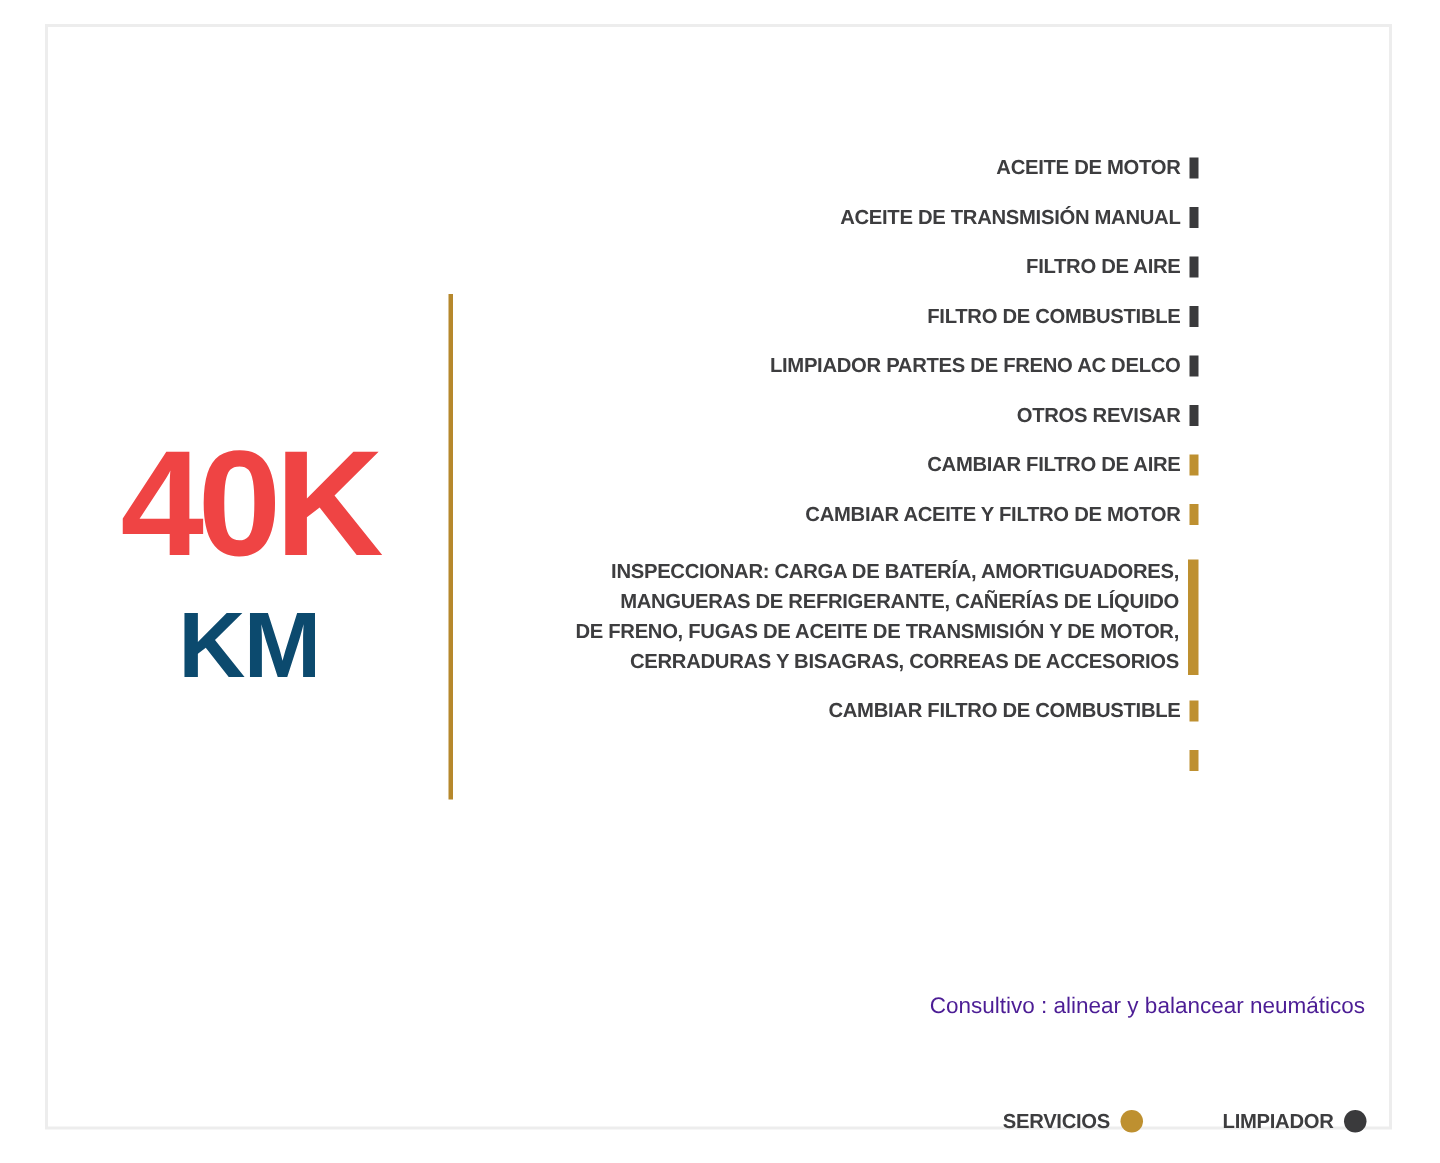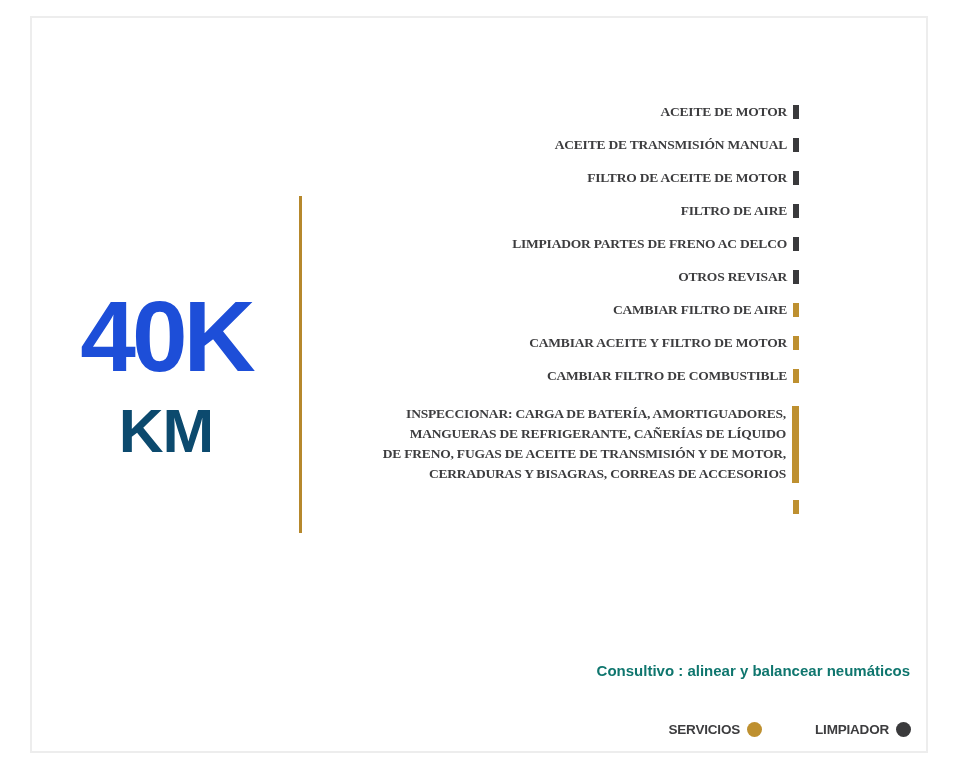--- a/index.html
+++ b/index.html
@@ -53,21 +53,20 @@
     top: 178px;
     width: 3px;
     height: 337px;
   }
 
   
   .items {
     position: absolute;
     top: 77px;
     right: 127px;
-    font-family: Liberation Serif, serif;
   }
   .row {
     display: flex;
     align-items: center;
     justify-content: flex-end;
     height: 33px;
   }
   .item-label {
     font-size: 13.5px;
     font-weight: 700;
@@ -97,29 +96,29 @@
   .row.multiline + .row {
     margin-top: 6px;
   }
 
   
   .note {
     position: absolute;
     top: 644px;
     right: 16px;
     font-size: 15px;
-    font-weight: 700;
-    color: #0f766e;
+    font-weight: 400;
+    color: #4c1d95;
     white-space: nowrap;
   }
 
   
   .legend-item {
     position: absolute;
-    top: 704px;
+    top: 722px;
     display: flex;
     align-items: center;
     gap: 7px;
   }
   .legend-item.servicios { right: 164px; }
   .legend-item.repuestos { right: 15px; }
   .legend-label {
     font-size: 13.5px;
     font-weight: 700;
     letter-spacing: -0.2px;
@@ -133,65 +132,65 @@
     flex: none;
   }
 </style>
 </head>
 <body>
 
 <div class="page">
   <div class="card">
 
     <div class="milestone">
-      <div class="milestone-value" style="color: #1d4ed8;">40K</div>
+      <div class="milestone-value" style="color: #ef4444;">40K</div>
       <div class="milestone-unit" style="color: #0c4a6e;">KM</div>
     </div>
 
     <div class="divider" style="background: rgb(182, 136, 44);"></div>
 
     <div class="items" id="items">
         <div class="row">
           <span class="item-label">ACEITE DE MOTOR</span>
           <span class="marker" style="background: rgb(58, 58, 60);"></span>
         </div>
         <div class="row">
           <span class="item-label">ACEITE DE TRANSMISIÓN MANUAL</span>
           <span class="marker" style="background: rgb(58, 58, 60);"></span>
         </div>
         <div class="row">
-          <span class="item-label">FILTRO DE ACEITE DE MOTOR</span>
-          <span class="marker" style="background: rgb(58, 58, 60);"></span>
-        </div>
-        <div class="row">
           <span class="item-label">FILTRO DE AIRE</span>
           <span class="marker" style="background: rgb(58, 58, 60);"></span>
         </div>
         <div class="row">
+          <span class="item-label">FILTRO DE COMBUSTIBLE</span>
+          <span class="marker" style="background: rgb(58, 58, 60);"></span>
+        </div>
+        <div class="row">
           <span class="item-label">LIMPIADOR PARTES DE FRENO AC DELCO</span>
           <span class="marker" style="background: rgb(58, 58, 60);"></span>
         </div>
         <div class="row">
           <span class="item-label">OTROS REVISAR</span>
           <span class="marker" style="background: rgb(58, 58, 60);"></span>
         </div>
         <div class="row">
           <span class="item-label">CAMBIAR FILTRO DE AIRE</span>
           <span class="marker" style="background: rgb(190, 144, 48);"></span>
         </div>
         <div class="row">
           <span class="item-label">CAMBIAR ACEITE Y FILTRO DE MOTOR</span>
-          <span class="marker" style="background: rgb(190, 144, 48);"></span>
-        </div>
-        <div class="row">
-          <span class="item-label">CAMBIAR FILTRO DE COMBUSTIBLE</span>
           <span class="marker" style="background: rgb(190, 144, 48);"></span>
         </div>
         <div class="row multiline">
           <span class="item-label"><span>INSPECCIONAR: CARGA DE BATERÍA, AMORTIGUADORES,</span><br><span>MANGUERAS DE REFRIGERANTE, CAÑERÍAS DE LÍQUIDO</span><br><span>DE FRENO, FUGAS DE ACEITE DE TRANSMISIÓN Y DE MOTOR,</span><br><span>CERRADURAS Y BISAGRAS, CORREAS DE ACCESORIOS</span></span>
+          <span class="marker" style="background: rgb(190, 144, 48);"></span>
+        </div>
+        <div class="row">
+          <span class="item-label">CAMBIAR FILTRO DE COMBUSTIBLE</span>
           <span class="marker" style="background: rgb(190, 144, 48);"></span>
         </div>
         <div class="row">
           <span class="marker" style="background: rgb(190, 144, 48);"></span>
         </div>
       </div>
 
     <div class="note">Consultivo : alinear y balancear neumáticos</div>
 
     <div id="legend">

